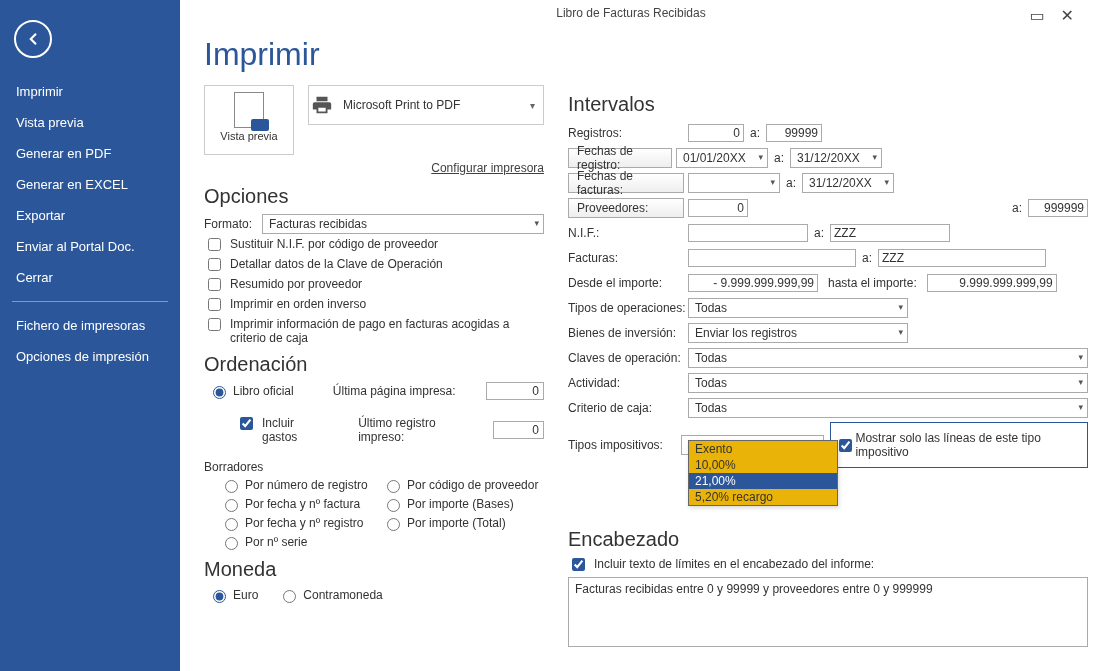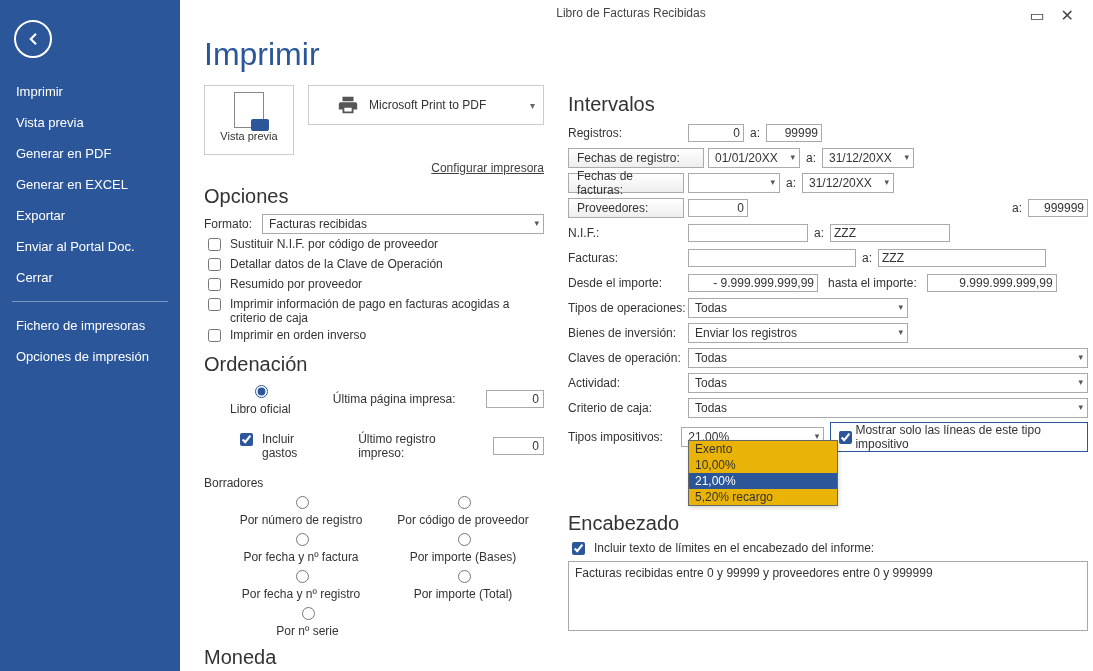--- a/index.html
+++ b/index.html
@@ -16,46 +16,46 @@
 .win-ctrls { position:absolute; right:8px; top:0; display:flex; gap:16px; font-size:16px; color:#444; }
 .win-ctrls span { cursor:pointer; }
 h1.page-title { font-weight:300; font-size:32px; color:#2b579a; margin:36px 0 12px 0; }
 .columns { display:flex; gap:24px; }
 .col-left { width:340px; }
 .col-right { flex:1; }
 .preview-row { display:flex; gap:14px; align-items:flex-start; }
 .preview-btn { border:1px solid #ccc; width:90px; height:70px; text-align:center; font-size:11px; padding-top:6px; cursor:pointer; background:#fff; }
 .preview-btn .doc-icon { width:30px; height:36px; margin:0 auto 2px auto; position:relative; border:1px solid #888; background:#fff; }
 .preview-btn .doc-icon::before { content:""; position:absolute; right:-6px; bottom:-4px; width:18px; height:12px; background:#2b579a; border-radius:2px; }
-.printer-select { border:1px solid #ccc; height:40px; flex:1; display:flex; align-items:center; padding:0 28px; gap:10px; cursor:pointer; background:#fff; position:relative; }
+.printer-select { border:1px solid #ccc; height:40px; flex:1; display:flex; align-items:center; padding:0 2px; gap:10px; cursor:pointer; background:#fff; position:relative; }
 .printer-select svg.printer { width:22px; height:22px; fill:#555; }
 .printer-select .drop { position:absolute; right:8px; font-size:10px; color:#666; }
 .conf-link { text-align:right; margin:6px 0 10px 0; }
 .conf-link a { color:#404040; font-size:12px; text-decoration:underline; cursor:pointer; }
 h2.section { font-weight:400; font-size:20px; color:#333; margin:8px 0 6px 0; }
 .row { display:flex; align-items:center; margin:3px 0; font-size:12px; }
 .row label.lbl { width:58px; }
 .combo { border:1px solid #aaa; background:#fff; height:20px; padding:0 16px 0 6px; position:relative; display:inline-flex; align-items:center; cursor:pointer; }
 .combo .caret { position:absolute; right:4px; top:3px; font-size:9px; color:#555; }
 .combo.wide { flex:1; }
 .chk { display:flex; align-items:flex-start; gap:6px; margin:3px 0; font-size:12px; cursor:pointer; }
 .chk input { margin-top:1px; }
 .radio-line { display:flex; gap:20px; margin:4px 0 4px 4px; }
-.radio-item { display:flex; align-items:center; gap:4px; cursor:pointer; font-size:12px;flex-direction:column; }
+.radio-item { display:flex; align-items:center; gap:4px; cursor:pointer; font-size:12px; }
 .numbox { border:1px solid #aaa; text-align:right; padding:0 4px; height:18px; width:60px; display:inline-flex; align-items:center; justify-content:flex-end; font-size:12px; }
 .sub-radio-grid { margin-left:16px; }
 .sub-radio-grid .radio-row { display:flex; margin:3px 0; }
 .sub-radio-grid .radio-item { width:175px; }
 .intervals .irow { display:flex; align-items:center; margin:3px 0; font-size:12px; min-height:22px; }
 .intervals .ilabel { width:120px; }
 .btn-label { border:1px solid #aaa; background:linear-gradient(#fff,#eee); height:20px; padding:0 8px; display:inline-flex; align-items:center; cursor:pointer; font-size:12px; }
 .txtbox { border:1px solid #aaa; height:18px; padding:0 3px; background:#fff; display:inline-flex; align-items:center; font-size:12px; }
 .txtbox.right { justify-content:flex-end; }
 .a-sep { margin:0 6px; }
-.highlight-box { border:1px solid #2b579a; padding:0 4px; display:inline-flex; align-items:center; font-size:12px; }
+.highlight-box { border:1px solid #2b579a; padding:8px 4px; display:inline-flex; align-items:center; font-size:12px; }
 .dropdown-popup { position:absolute; border:1px solid #666; background:#eab308; width:150px; font-size:12px; box-shadow:1px 2px 4px rgba(0,0,0,.15); z-index:10; }
 .dropdown-popup .opt { padding:1px 6px; cursor:pointer; }
 .dropdown-popup .opt.sel { background:#2b579a; color:#fff; }
 .textarea { border:1px solid #aaa; height:70px; width:520px; padding:4px 6px; font-size:12px; overflow-y:scroll; background:#fff; }
 input[type=checkbox], input[type=radio] { accent-color:#2b579a; }
 </style>
 </head>
 <body>
 
 <div class="app">
@@ -121,25 +121,25 @@
         <label class="chk">
             <input type="checkbox" style="">
             <span>Detallar datos de la Clave de Operación</span>
           </label>
         <label class="chk">
             <input type="checkbox" style="">
             <span>Resumido por proveedor</span>
           </label>
         <label class="chk">
             <input type="checkbox" style="">
+            <span>Imprimir en orden inverso</span>
+          </label>
+        <label class="chk">
+            <input type="checkbox" style="">
             <span>Imprimir información de pago en facturas acogidas a criterio de caja</span>
-          </label>
-        <label class="chk">
-            <input type="checkbox" style="">
-            <span>Imprimir en orden inverso</span>
           </label>
 
         <h2 class="section">Ordenación</h2>
         <div class="radio-line" style="align-items:center;">
           <label class="radio-item" style="width:110px;">
               <input type="radio" name="ord" checked="" style="">
               <span>Libro oficial</span>
             </label>
           <span style="width:140px;">Última página impresa:</span>
           <span class="numbox">0</span>
@@ -208,21 +208,21 @@
       <div class="col-right" style="position:relative;">
         <h2 class="section">Intervalos</h2>
         <div class="intervals">
           <div class="irow">
             <span class="ilabel">Registros:</span>
             <span class="txtbox right" style="width:56px;">0</span>
             <span class="a-sep">a:</span>
             <span class="txtbox right" style="width:56px;">99999</span>
           </div>
           <div class="irow">
-            <span class="btn-label" style="width:136px;">Fechas de registro:</span>
+            <span class="btn-label" style="width:104px;">Fechas de registro:</span>
             <div class="combo" style="width:92px; margin-left:4px;">
                 <span>01/01/20XX</span>
                 <span class="caret">▾</span>
               </div>
             <span class="a-sep">a:</span>
             <div class="combo" style="width:92px;">
                 <span>31/12/20XX</span>
                 <span class="caret">▾</span>
               </div>
           </div>

